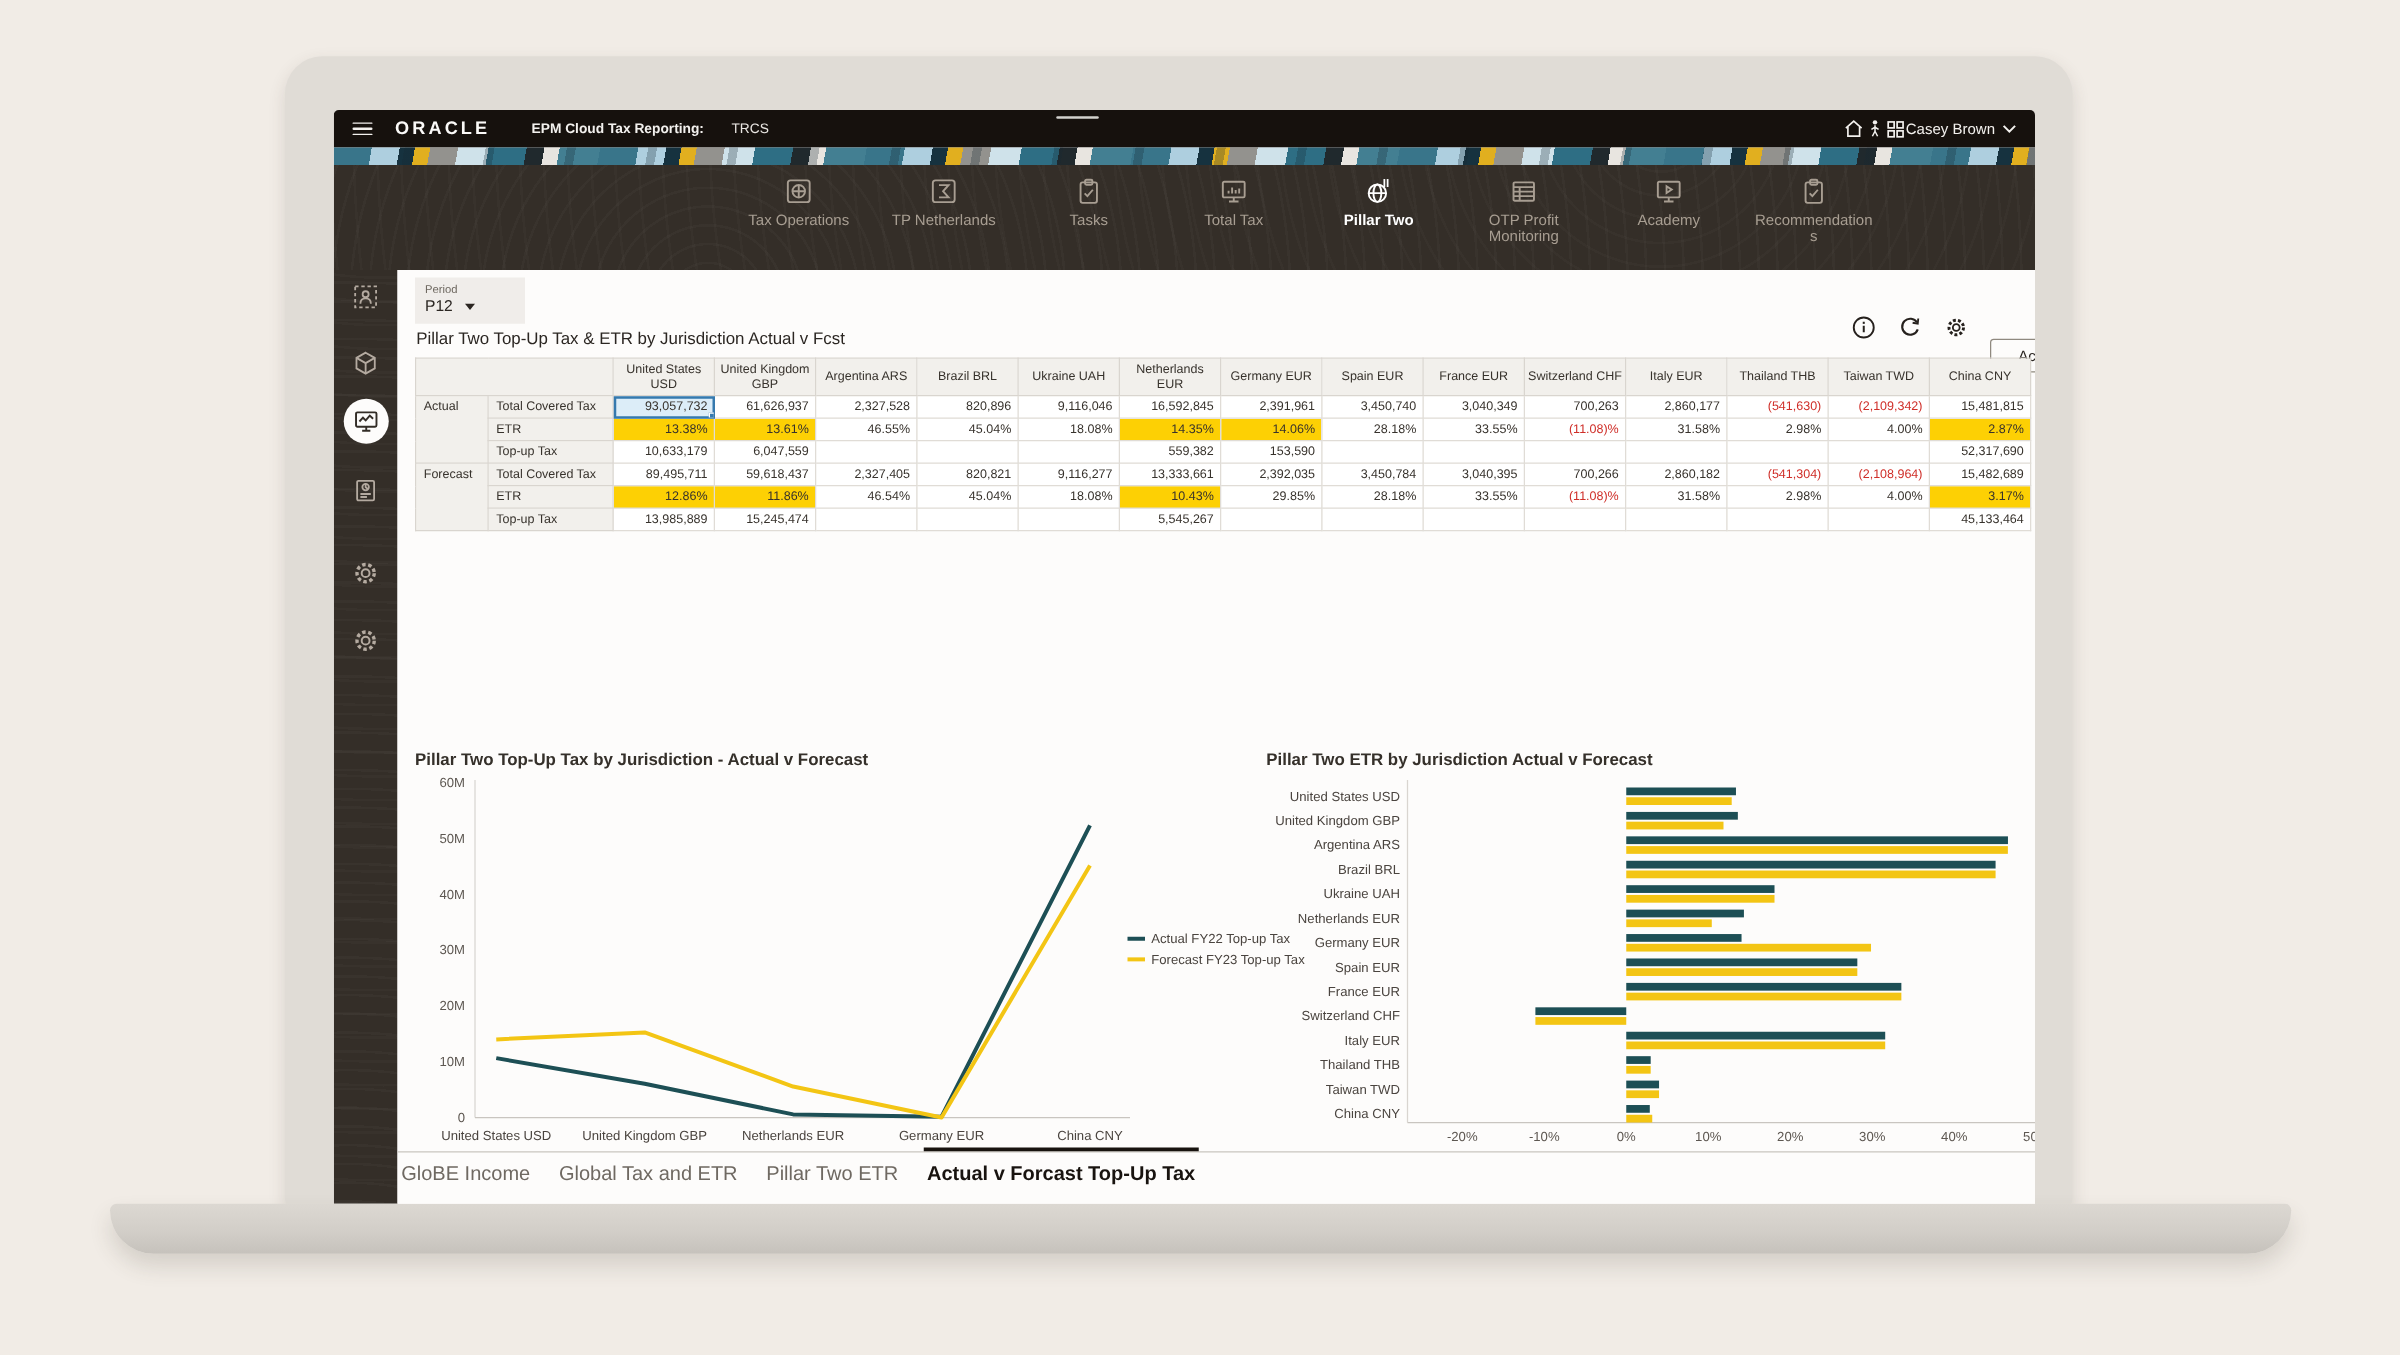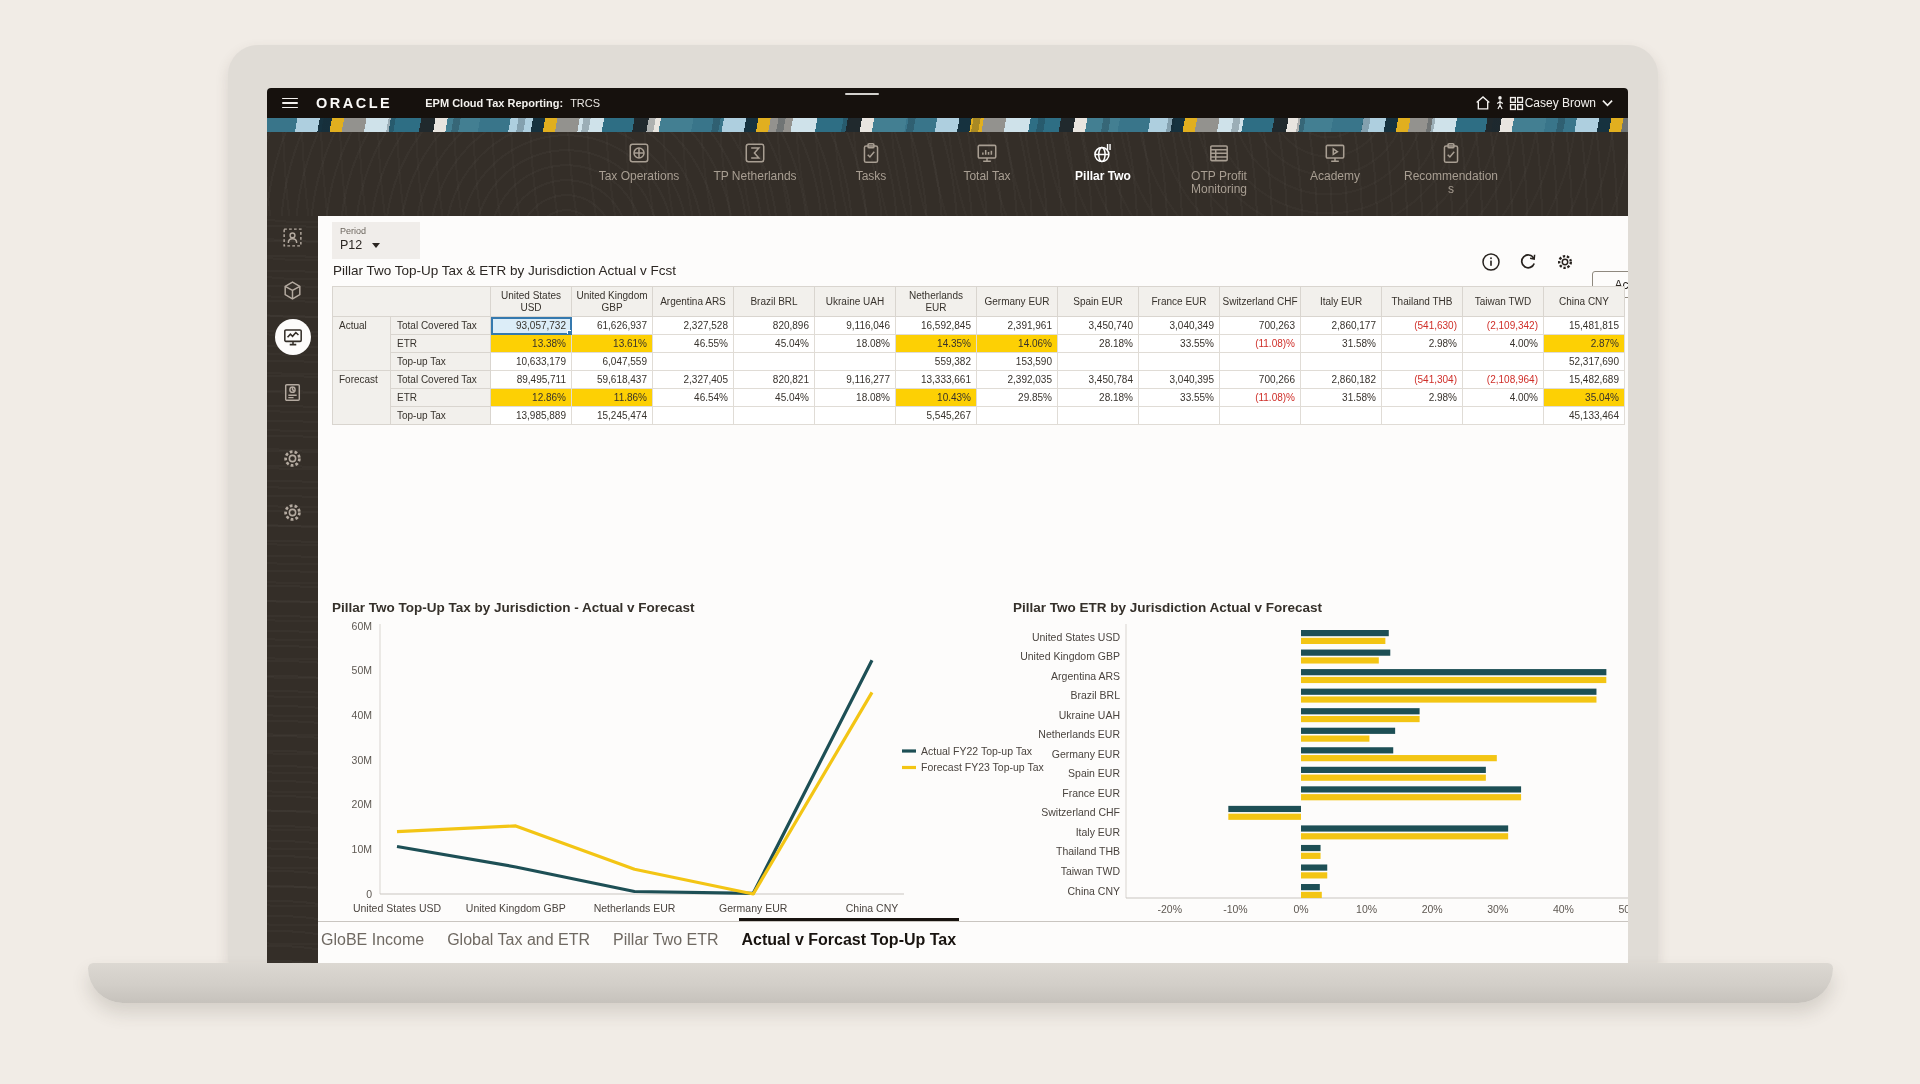--- a/index.html
+++ b/index.html
@@ -15,21 +15,21 @@
   .screen{ position:absolute; left:267px; top:88px; width:1361px; height:875px;
            background:#fdfcfb; border-radius:4px 4px 0 0; overflow:hidden; }
 
   
   .app-header { position:absolute; left:0; top:0; width:1361px; height:30px; background:#16110d;
                 display:flex; align-items:center; color:#fff; }
   .hamburger { width:16px; height:11px; margin-left:15px; display:flex; flex-direction:column; justify-content:space-between; cursor:pointer; }
   .hamburger span { display:block; height:1.8px; background:#f3f1ee; border-radius:1px; }
   .oracle-logo { margin-left:18px; font-size:14.5px; font-weight:bold; letter-spacing:2.5px; color:#fbfaf8; }
   .app-title { margin-left:33px; font-size:11px; font-weight:bold; color:#f3f1ee; }
-  .app-env { margin-left:7px; font-size:11px; color:#e9e6e2; }
+  .app-env { margin-left:22px; font-size:11px; color:#e9e6e2; }
   .header-handle { position:absolute; left:578px; top:5px; width:34px; height:2px; background:rgba(245,243,240,.85); border-radius:1px; }
   .header-right { margin-left:auto; display:flex; align-items:center; padding-right:15px; }
   .header-right svg { display:block; }
   .user-menu { display:flex; align-items:center; gap:6px; font-size:12px; color:#f3f1ee; cursor:pointer; }
 
   
   .mosaic { position:absolute; left:0; top:30px; width:1361px; height:14px;
     background:
       repeating-linear-gradient(-80deg, rgba(22,40,50,.28) 0 7px, rgba(255,255,255,0) 7px 64px),
       repeating-linear-gradient(100deg, #39758a 0 30px, #aecfdf 30px 52px, #16323f 52px 64px,
@@ -432,21 +432,21 @@
               <td class="num">45.04%</td>
               <td class="num">18.08%</td>
               <td class="num y">10.43%</td>
               <td class="num">29.85%</td>
               <td class="num">28.18%</td>
               <td class="num">33.55%</td>
               <td class="num r">(11.08)%</td>
               <td class="num">31.58%</td>
               <td class="num">2.98%</td>
               <td class="num">4.00%</td>
-              <td class="num y">35.04%</td>
+              <td class="num y">3.17%</td>
             </tr>
             <tr>
               <td class="rlabel">Top-up Tax</td>
               <td class="num">13,985,889</td>
               <td class="num">15,245,474</td>
               <td class="num"></td>
               <td class="num"></td>
               <td class="num"></td>
               <td class="num">5,545,267</td>
               <td class="num"></td>

